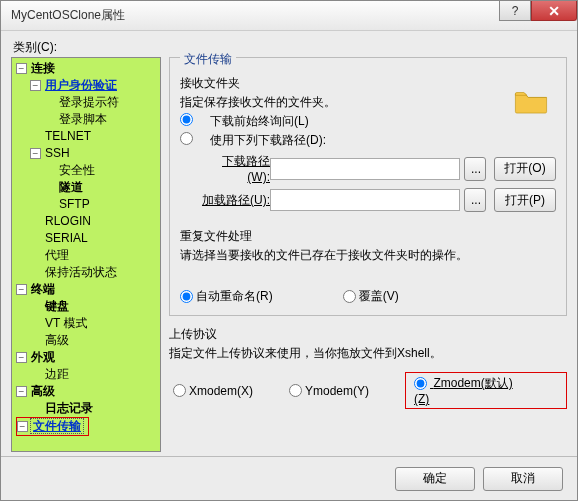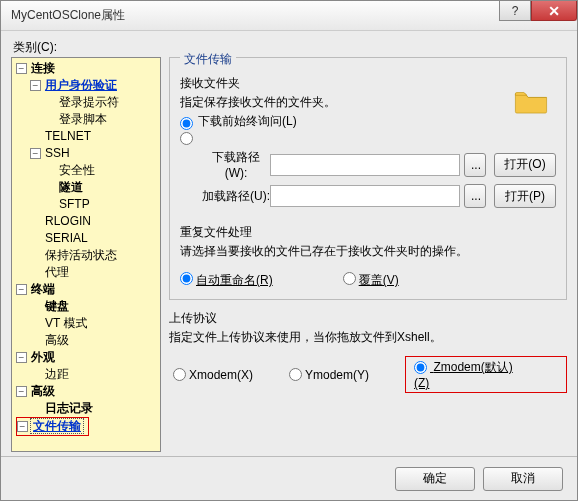--- a/index.html
+++ b/index.html
@@ -5,47 +5,47 @@
   * { box-sizing: border-box; font-family: "Microsoft YaHei", "SimSun", Tahoma, sans-serif; font-size: 12px; }
   body { margin: 0; background: #ececec; }
   .window { width: 578px; height: 501px; background: #ececec; border: 1px solid #888; position: relative; }
   .titlebar { height: 30px; background: linear-gradient(#fdfdfd,#e8e8e8); border-bottom: 1px solid #ccc; display: flex; align-items: center; padding-left: 10px; }
   .titlebar-title { color: #333; font-size: 12px; }
   .titlebar-btns { position: absolute; right: 0; top: 0; display: flex; }
   .tbtn { width: 32px; height: 20px; border: 1px solid #888; border-top: none; display: flex; align-items: center; justify-content: center; background: linear-gradient(#f5f5f5,#dcdcdc); color: #333; }
   .tbtn.close { width: 46px; background: linear-gradient(#e07070,#c83a3a); color: #fff; border-color: #a02a2a; font-size: 14px; font-weight: bold; border-bottom-right-radius: 3px; }
   .content { position: absolute; top: 30px; left: 0; right: 0; bottom: 0; padding: 6px 8px 8px 8px; }
   .category-label { margin: 2px 0 4px 4px; }
-  .tree-panel { position: absolute; top: 26px; left: 10px; width: 150px; bottom: 48px; background: #fef9c3; border: 1px solid #888; overflow: hidden; padding: 2px 0; }
+  .tree-panel { position: absolute; top: 26px; left: 10px; width: 150px; bottom: 48px; background: #bef264; border: 1px solid #888; overflow: hidden; padding: 2px 0; }
   .tree ul { list-style: none; margin: 0; padding-left: 14px; }
   .tree > ul { padding-left: 4px; }
   .tree li { white-space: nowrap; line-height: 17px; cursor: default; position: relative; }
   .tree .exp { display: inline-block; width: 11px; height: 11px; border: 1px solid #888; text-align: center; line-height: 9px; font-size: 10px; margin-right: 2px; background: #fff; color: #555; vertical-align: middle; }
   .tree .noexp { display: inline-block; width: 13px; }
   .tree .lbl { padding: 0 2px; }
   .tree a.link { color: #0033cc; text-decoration: underline; cursor: pointer; }
   .tree .bold { font-weight: bold; }
   .tree .sel { border: 1px dotted #555; }
   .redbox { border: 1px solid #d00; }
   .main { position: absolute; top: 26px; left: 168px; right: 10px; bottom: 48px; }
   .groupbox { border: 1px solid #bbb; padding: 8px 10px 10px 10px; }
   .group-title { position: relative; top: -15px; background: #ececec; display: inline-block; padding: 0 4px; color: #1a3e8c; font-size: 12px; }
   .group-body { margin-top: -10px; }
   .sub-label { margin: 2px 0 2px 0; }
-  .radio-row { display: flex; align-items: flex-end; margin: 2px 0; }
+  .radio-row { display: flex; align-items: flex-start; margin: 2px 0; gap: 12px; }
   .radio-row label { margin-left: 2px; margin-right: 16px; }
   .path-row { display: flex; align-items: center; margin: 4px 0; }
-  .path-row .pl { width: 90px; text-align: center; padding-left: 22px; }
+  .path-row .pl { width: 90px; text-align: right; padding-left: 22px; text-decoration: underline; }
   .path-row input.path { flex: 1; height: 22px; border: 1px solid #aaa; background: #fff; padding: 0 4px; font-size: 12px; }
   .btn { height: 24px; min-width: 62px; border: 1px solid #8a8a8a; background: linear-gradient(#fbfbfb,#e2e2e2); border-radius: 3px; cursor: pointer; font-size: 12px; }
   .path-row .btn.small { min-width: 20px; width: 22px; margin-left: 4px; }
   .path-row .btn.open { margin-left: 8px; }
   .folder-icon { position: absolute; right: 18px; top: 30px; width: 34px; height: 26px; }
   .folder-icon svg { width: 34px; height: 26px; }
-  .dup-row { display: flex; align-items: flex-start; margin-top: 4px; text-decoration: underline; }
+  .dup-row { display: flex; align-items: center; margin-top: 16px; }
   .dup-row label { margin-right: 70px; }
   .upload-sec { margin-top: 10px; }
   .proto-row { display: flex; align-items: center; margin-top: 10px; padding-left: 4px; }
   .proto-row label { margin-right: 36px; }
   .proto-red { border: 1px solid #d00; padding: 2px 8px; text-decoration: underline; }
   .footer { position: absolute; left: 0; right: 0; bottom: 0; height: 44px; border-top: 1px solid #bbb; background: #ececec; display: flex; align-items: center; justify-content: flex-end; padding-right: 14px; gap: 8px; }
   .footer .btn { min-width: 80px; }
   input[type=radio]{ margin: 0 3px 0 0; vertical-align: middle; }
 </style>
 </head>
@@ -77,22 +77,22 @@
               <li><span class="noexp"></span><span class="lbl">TELNET</span></li>
               <li><span class="exp">−</span><span class="lbl">SSH</span>
                 <ul>
                   <li><span class="noexp"></span><span class="lbl">安全性</span></li>
                   <li><span class="noexp"></span><span class="lbl bold">隧道</span></li>
                   <li><span class="noexp"></span><span class="lbl">SFTP</span></li>
                 </ul>
               </li>
               <li><span class="noexp"></span><span class="lbl">RLOGIN</span></li>
               <li><span class="noexp"></span><span class="lbl">SERIAL</span></li>
+              <li><span class="noexp"></span><span class="lbl">代理</span></li>
               <li><span class="noexp"></span><span class="lbl">保持活动状态</span></li>
-              <li><span class="noexp"></span><span class="lbl">代理</span></li>
             </ul>
           </li>
           <li><span class="exp">−</span><span class="lbl bold">终端</span>
             <ul>
               <li><span class="noexp"></span><span class="lbl bold">键盘</span></li>
               <li><span class="noexp"></span><span class="lbl">VT 模式</span></li>
               <li><span class="noexp"></span><span class="lbl">高级</span></li>
             </ul>
           </li>
           <li><span class="exp">−</span><span class="lbl bold">外观</span>
@@ -125,20 +125,21 @@
                 <path d="M2 8a2 2 0 0 1 2-2h10l4 4h-16z" fill="#f5c648" stroke="#c79a1e"></path>
               </svg>
           </span>
 
           <div class="radio-row">
             <input type="radio" name="dl" checked="" style="">
             <label>下载前始终询问(L)</label>
           </div>
           <div class="radio-row">
             <input type="radio" name="dl" style="">
+            <label>使用下列下载路径(D):</label>
           </div>
 
           <div class="path-row">
             <span class="pl">下载路径(W):</span>
             <input class="path" value="" style="">
             <button class="btn small">...</button>
             <button class="btn open">打开(O)</button>
           </div>
           <div class="path-row">
             <span class="pl">加载路径(U):</span>

